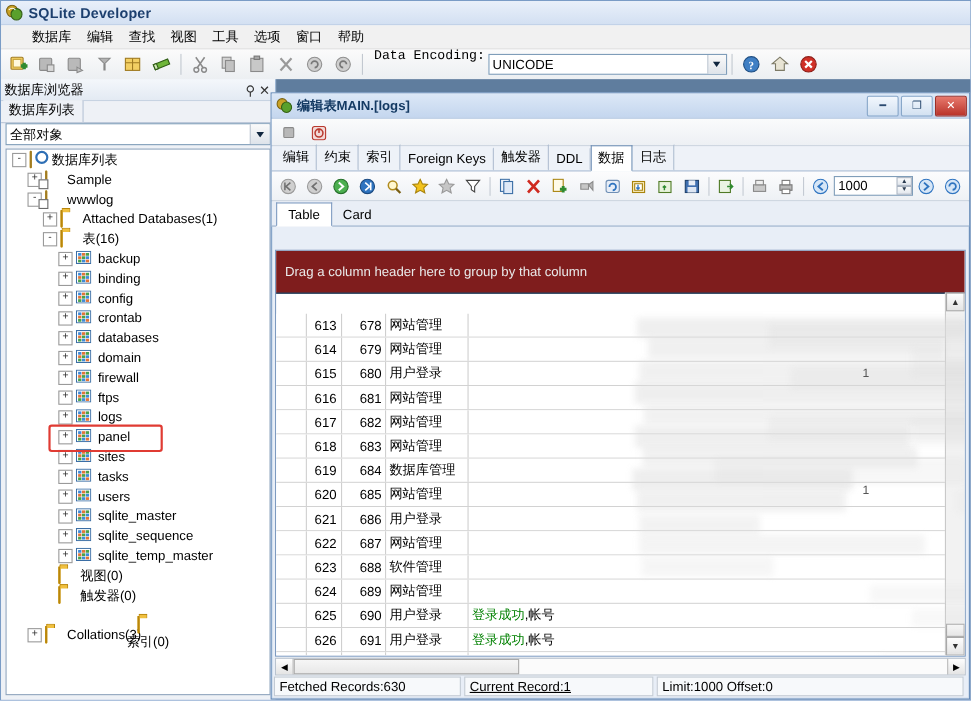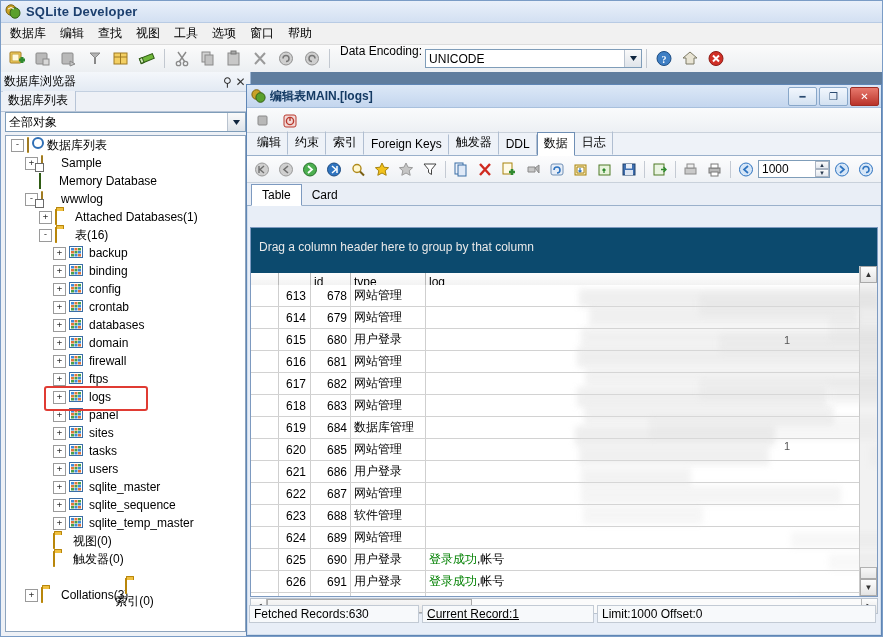--- a/index.html
+++ b/index.html
@@ -14,30 +14,30 @@
        border:1px solid #7a9cc6;box-sizing:border-box;}
 
   
   .titlebar{height:21px;background:linear-gradient(#e9f0fa,#d3e0f2);
     border-bottom:1px solid #b8cbe4;display:flex;align-items:center;padding:0 4px;}
   .titlebar .app-icon{width:16px;height:15px;margin-right:5px;position:relative;}
   .app-title{font-size:13px;color:#1c3f6e;font-weight:bold;letter-spacing:.2px;}
 
   
   .menubar{height:21px;background:#f1f1f1;display:flex;align-items:flex-start;
-    padding-left:2px;border-bottom:1px solid #dcdcdc;}
+    padding-left:21px;border-bottom:1px solid #dcdcdc;}
   .menu-item{padding:2px 7px;font-size:12px;color:#000;cursor:default;}
 
   
   .toolbar{height:27px;background:linear-gradient(#fbfbfb,#eceff2);
     border-bottom:1px solid #c6cdd6;display:flex;align-items:center;padding:0 3px;}
   .tb-btn{width:24px;height:23px;display:flex;align-items:center;justify-content:center;
      border:1px solid transparent;border-radius:2px;}
   .tb-sep{width:1px;height:19px;background:#c2c8d0;margin:0 4px;}
-  .enc-label{font-size:12px;margin:0 3px 16px 6px;color:#000;}
+  .enc-label{font-size:12px;margin:0 3px 16px 6px;color:#000;font-family:Liberation Mono, monospace;}
   .enc-combo{width:217px;height:19px;border:1px solid #7f9db9;background:#fff;
     display:flex;align-items:center;font-size:12px;padding-left:3px;box-sizing:border-box;}
   .enc-combo .val{flex:1;}
   .enc-combo .arrow{width:16px;height:17px;background:linear-gradient(#fafafa,#dfe4ea);
      border-left:1px solid #b9c3cf;display:flex;align-items:center;justify-content:center;}
 
   
   .body{position:absolute;top:71px;left:0;right:0;bottom:0;display:flex;}
 
   
@@ -126,23 +126,23 @@
 
   .view-tabs{height:22px;background:#e9eef6;display:flex;align-items:flex-end;
     padding-left:4px;border-bottom:1px solid #9ab0cb;}
   .vtab{font-size:12px;padding:3px 10px 3px 10px;color:#000;}
   .vtab.active{background:#fff;border:1px solid #7d9ac0;border-bottom:1px solid #fff;
     position:relative;top:1px;}
 
   
   .grid-wrap{position:absolute;left:3px;right:3px;top:142px;bottom:38px;
      border:1px solid #7d9ac0;background:#fff;overflow:hidden;}
-  .group-panel{height:38px;background:#0c4a6e;color:#e9e9e9;font-size:12px;
+  .group-panel{height:38px;background:#7f1d1d;color:#e9e9e9;font-size:12px;
      display:flex;align-items:center;padding-left:8px;
-     border-bottom:7px solid #0c4a6e;}
+     border-bottom:1px solid #0c4a6e;}
   .col-head{height:18px;display:flex;background:linear-gradient(#fdfdfd,#eeeeee);
      border-bottom:1px solid #9a9a9a;font-size:12px;}
   .col-head div{border-right:1px solid #b9b9b9;padding-left:3px;box-sizing:border-box;
      display:flex;align-items:center;overflow:hidden;}
   .c-ind{width:28px;}
   .c-rn{width:32px;}
   .c-id{width:40px;}
   .c-type{width:75px;}
   .c-log{flex:1;}
   .rows{position:absolute;top:57px;left:0;right:17px;bottom:0;overflow:hidden;}
@@ -170,21 +170,21 @@
   .hsb{position:absolute;left:3px;right:3px;bottom:21px;height:16px;background:#f0f0f0;
      border:1px solid #b9c3cf;box-sizing:border-box;display:flex;align-items:stretch;}
   .hsb .arw{width:15px;background:linear-gradient(#fdfdfd,#e4e4e4);
      border-right:1px solid #b5b5b5;display:flex;align-items:center;justify-content:center;font-size:8px;}
   .hsb .arw.r{border-right:none;border-left:1px solid #b5b5b5;}
   .hsb .track{flex:1;position:relative;background:#fbfbfb;}
   .hsb .thumb{position:absolute;left:0;top:0;bottom:0;width:205px;
      background:linear-gradient(#f6f6f6,#e8e8e8);border:1px solid #a9a9a9;box-sizing:border-box;}
 
   
-  .child-status{position:absolute;left:2px;right:2px;bottom:12px;height:18px;
+  .child-status{position:absolute;left:2px;right:2px;bottom:2px;height:18px;
      display:flex;font-size:12px;}
   .st-cell{height:18px;border:1px solid #c2cad4;background:#f7f9fb;
      display:flex;align-items:center;padding:0 4px;margin-right:3px;box-sizing:border-box;
      color:#000;}
 
   .watermark{position:absolute;right:6px;bottom:4px;font-size:11px;color:#d3d8de;
      letter-spacing:.5px;pointer-events:none;}
   .blur-block{position:absolute;background:#dcdcdc;}
 </style>
 </head>
@@ -345,25 +345,20 @@
       <div class="tree" id="tree">
           <div class="tnode" style="padding-left: 5px;">
             <span class="exp">-</span>
             <span class="ticon"><span class="ic-root"></span></span>
             <span class="tlabel">数据库列表</span>
           </div>
           <div class="tnode" style="padding-left: 19px;">
             <span class="exp">+</span>
             <span class="ticon"><span class="ic-db"></span></span>
             <span class="tlabel">Sample</span>
-          </div>
-          <div class="tnode" style="padding-left: 19px;">
-            <span class="exp blank"></span>
-            <span class="ticon"><span class="ic-pencil"></span></span>
-            <span class="tlabel">Memory Database</span>
           </div>
           <div class="tnode" style="padding-left: 19px;">
             <span class="exp">-</span>
             <span class="ticon"><span class="ic-db"></span></span>
             <span class="tlabel">wwwlog</span>
           </div>
           <div class="tnode" style="padding-left: 33px;">
             <span class="exp">+</span>
             <span class="ticon"><span class="ic-folder"></span></span>
             <span class="tlabel">Attached Databases(1)</span>
@@ -842,27 +837,20 @@
       </div>
     </div>
 
     <div class="view-tabs" id="view-tabs">
         <div class="vtab active">Table</div>
         <div class="vtab">Card</div>
       </div>
 
     <div class="grid-wrap">
       <div class="group-panel">Drag a column header here to group by that column</div>
-      <div class="col-head">
-        <div class="c-ind"></div>
-        <div class="c-rn"></div>
-        <div class="c-id">id</div>
-        <div class="c-type">type</div>
-        <div class="c-log">log</div>
-      </div>
       <div class="rows" id="grid-rows">
           <div class="row">
             <div class="c-ind"></div>
             <div class="c-rn">613</div>
             <div class="c-id">678</div>
             <div class="c-type">网站管理</div>
             <div class="c-log"></div>
           </div>
           <div class="row">
             <div class="c-ind"></div>

